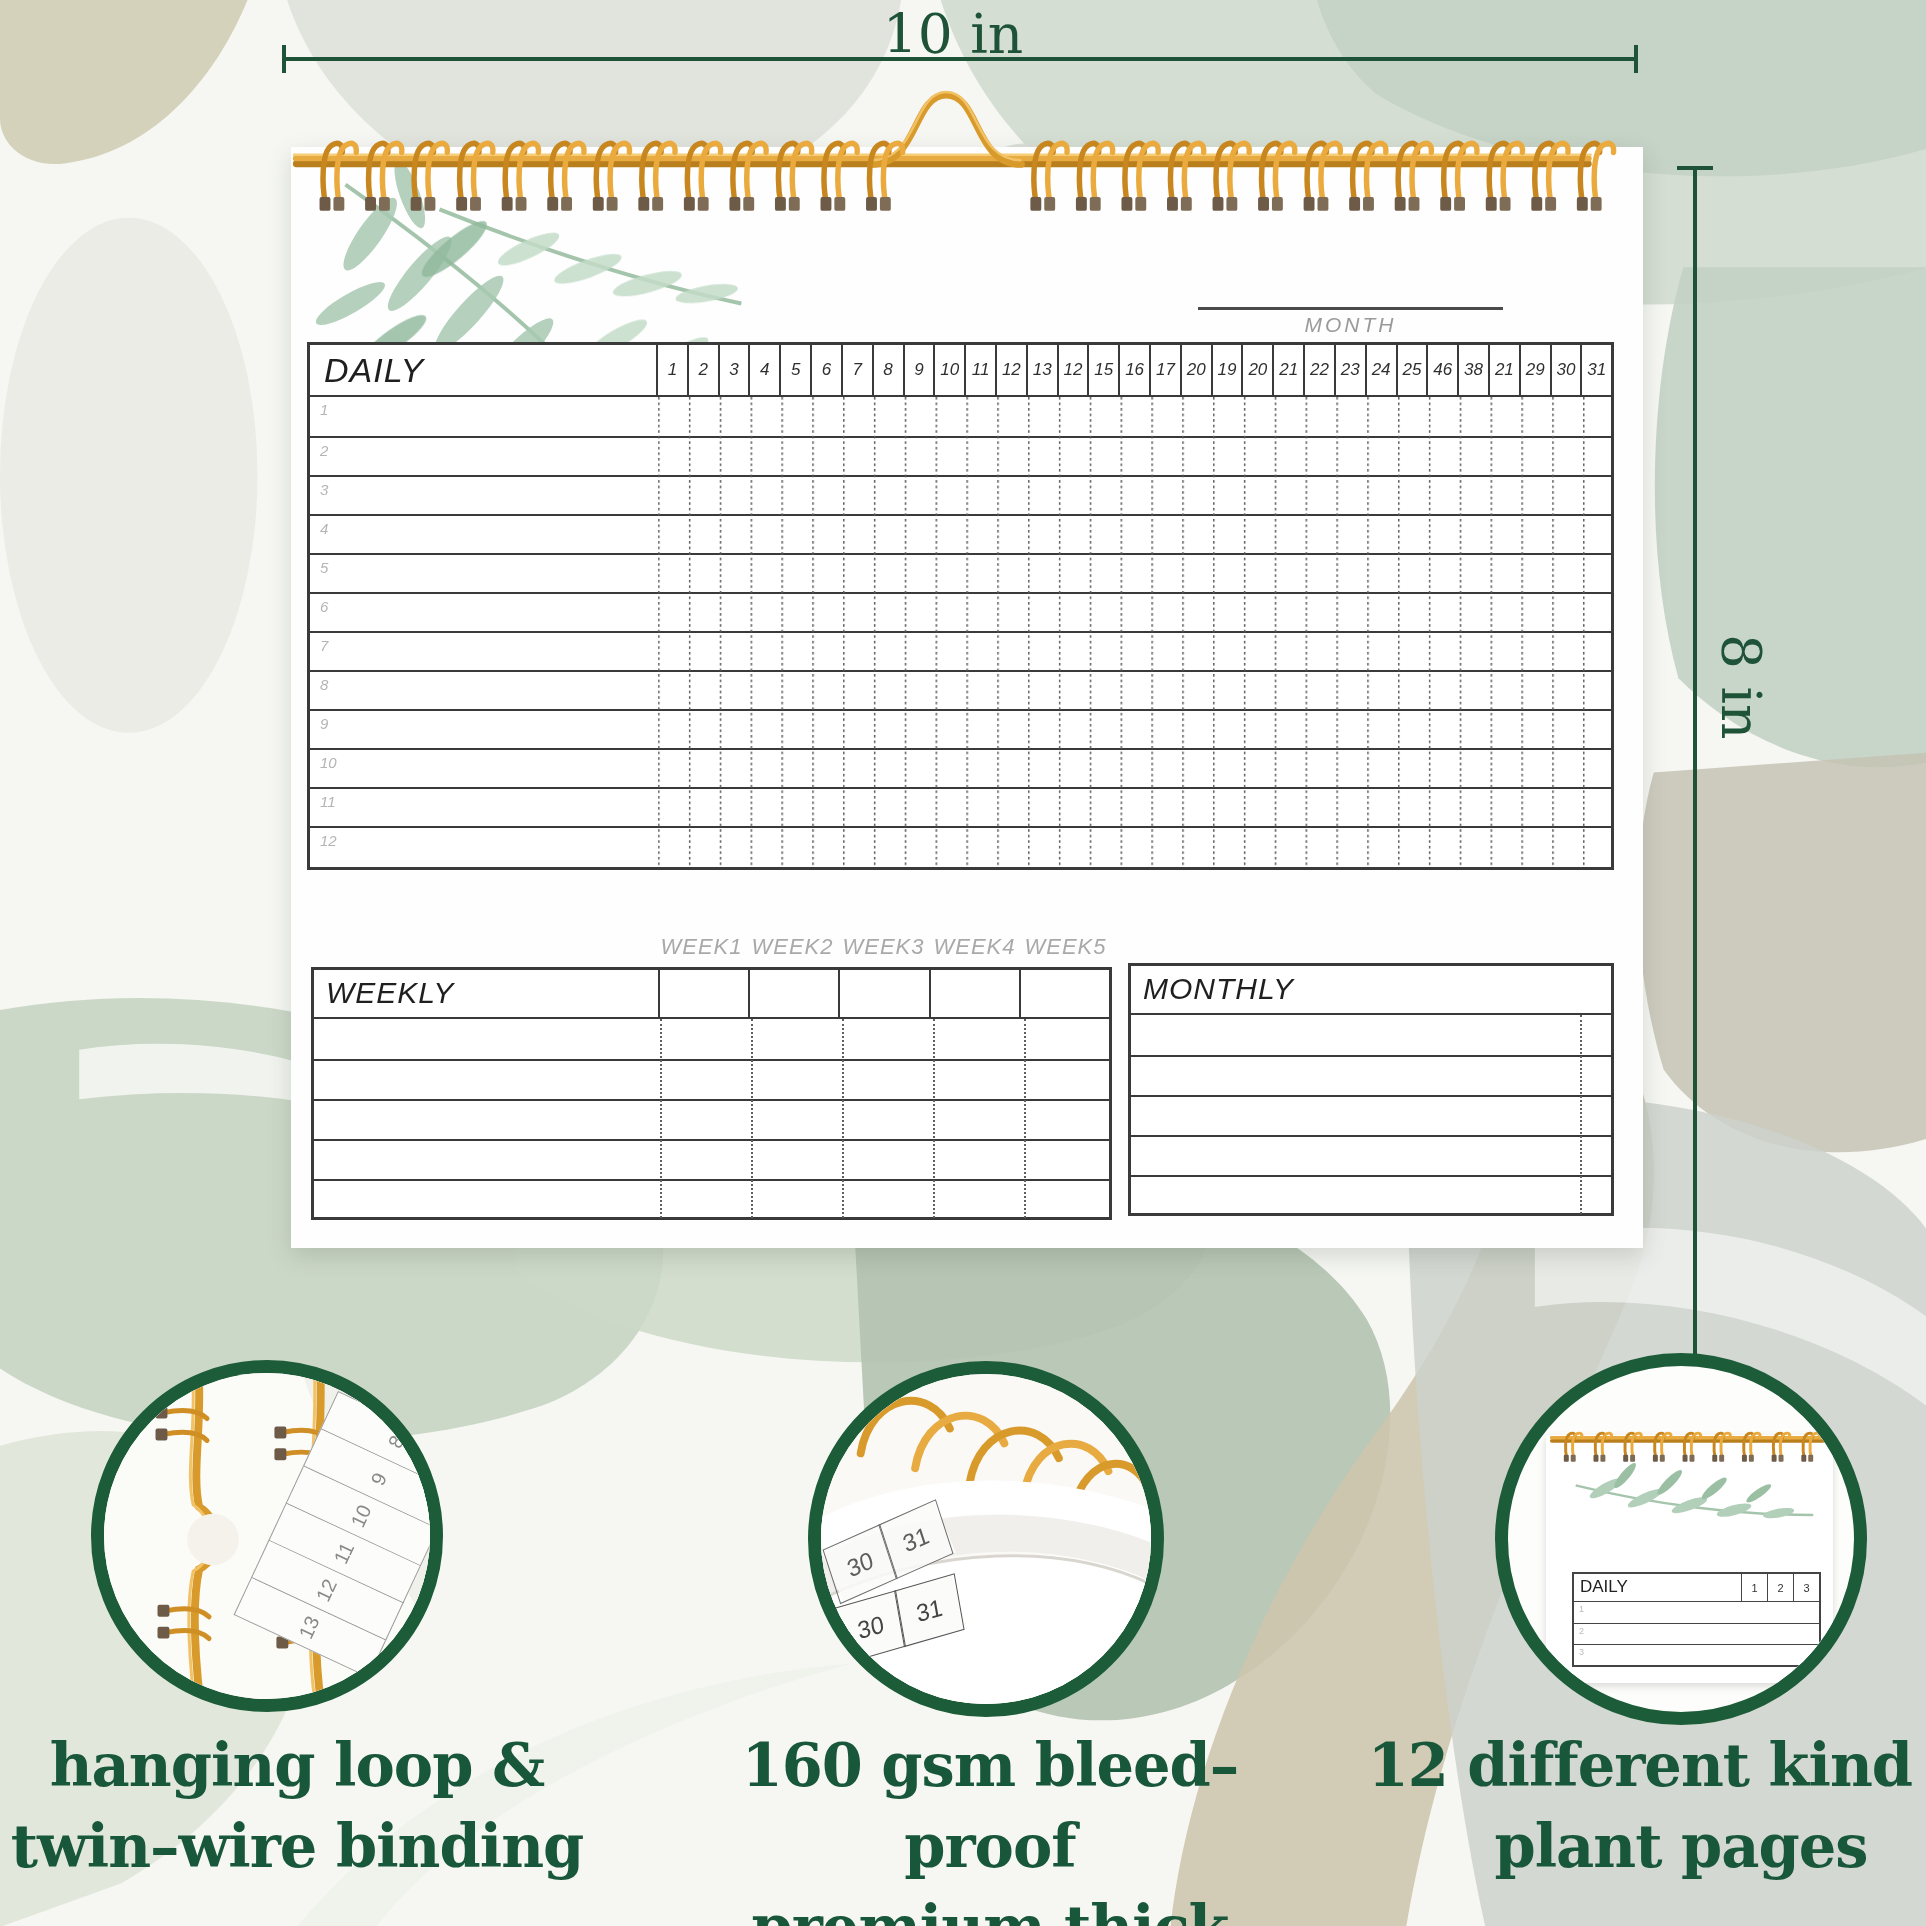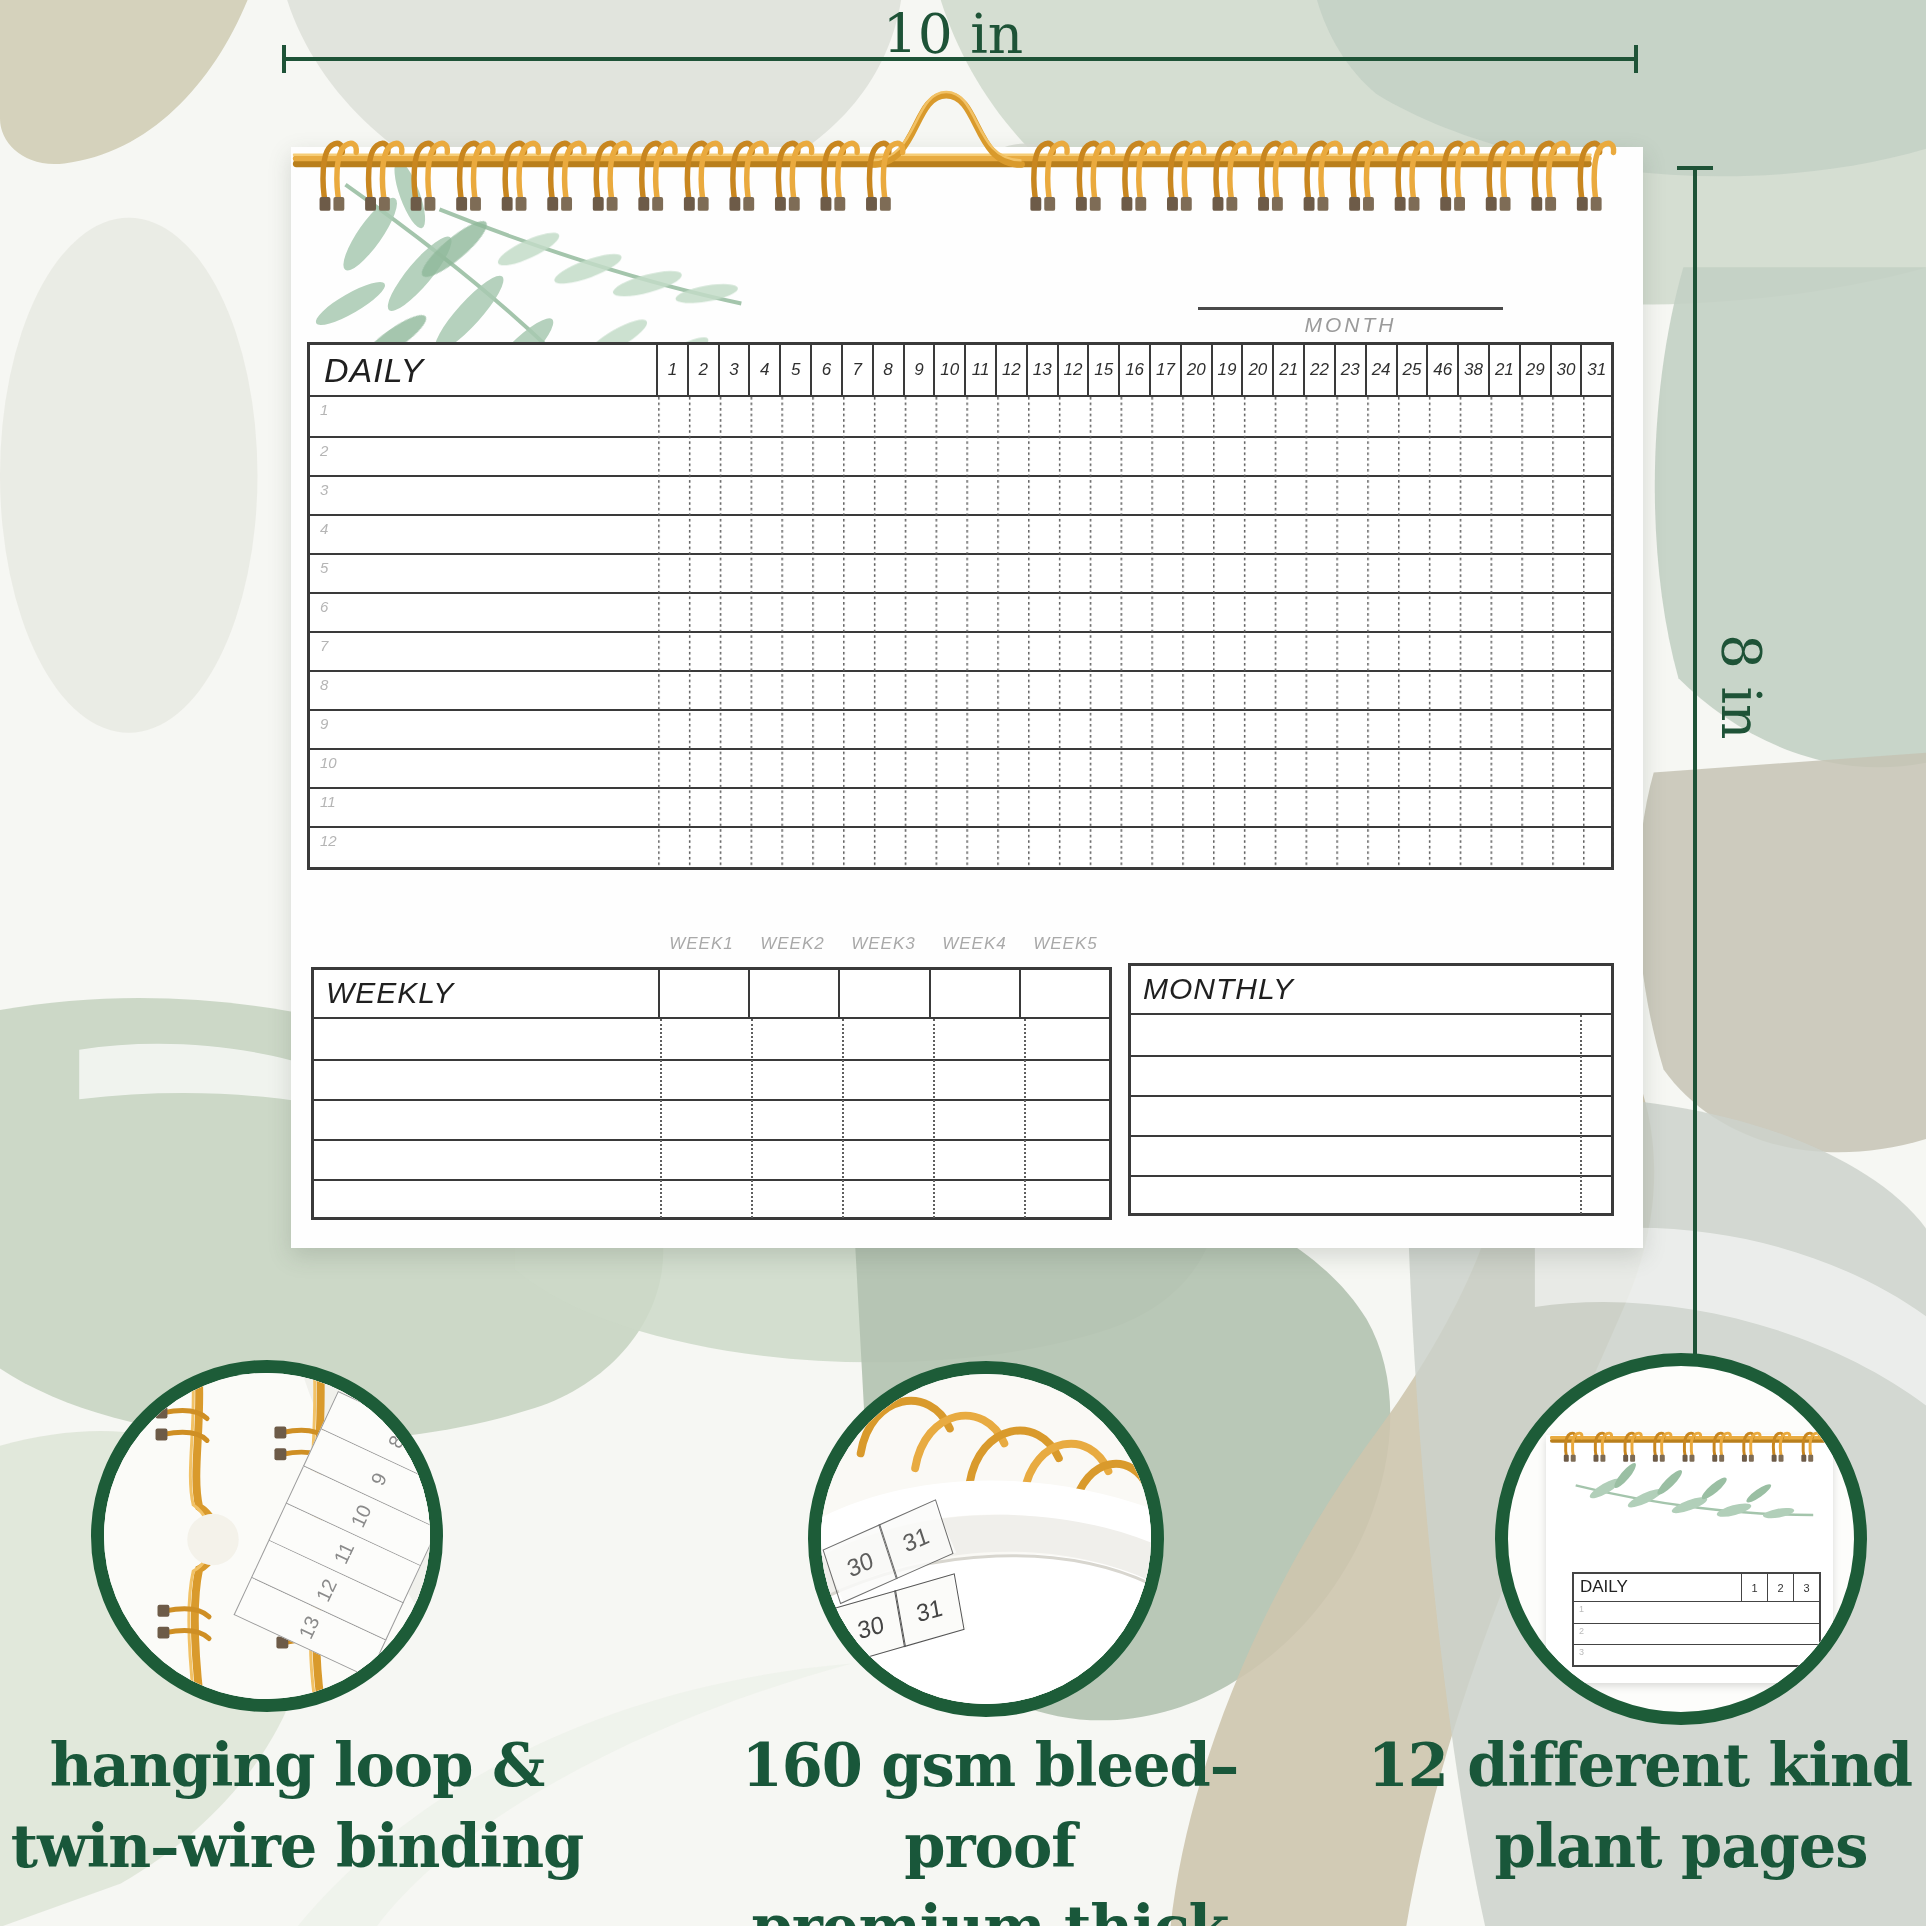--- a/index.html
+++ b/index.html
@@ -37,21 +37,21 @@
   .day-cell{flex:1;display:flex;align-items:center;justify-content:center;
             font-size:17px;color:#2f2f2f;}
   .day-cell + .day-cell{border-left:2px solid #3a3a3a;}
   .daily-body{position:relative;height:470px;}
   .d-row{position:relative;height:39px;box-sizing:border-box;}
   .d-row + .d-row{border-top:2px solid #3a3a3a;}
   .rn{position:absolute;left:10px;top:4px;font-size:15px;color:#b5b5b5;}
   .dots-overlay{position:absolute;left:348px;top:0;width:956px;height:100%;}
 
   .week-labels{position:absolute;left:365px;top:787px;width:455px;display:flex;}
-  .week-labels span{flex:1;text-align:center;font-size:17px;color:#a9a9a9;letter-spacing:1px;}
+  .week-labels span{flex:1;text-align:center;font-size:22px;color:#a9a9a9;letter-spacing:1px;}
 
   .weekly{left:20px;top:820px;width:801px;height:253px;}
   .weekly-head{display:flex;height:49px;border-bottom:2px solid #3a3a3a;box-sizing:border-box;}
   .weekly-title{width:346px;box-sizing:border-box;border-right:2px solid #3a3a3a;
                 font-size:30px;color:#1f1f1f;padding-left:12px;line-height:46px;letter-spacing:1px;}
   .wk-cell{flex:1;}
   .wk-cell + .wk-cell{border-left:2px solid #3a3a3a;}
   .w-body{position:relative;height:199px;}
   .w-row{height:40px;box-sizing:border-box;}
   .w-row + .w-row{border-top:2px solid #3a3a3a;}

